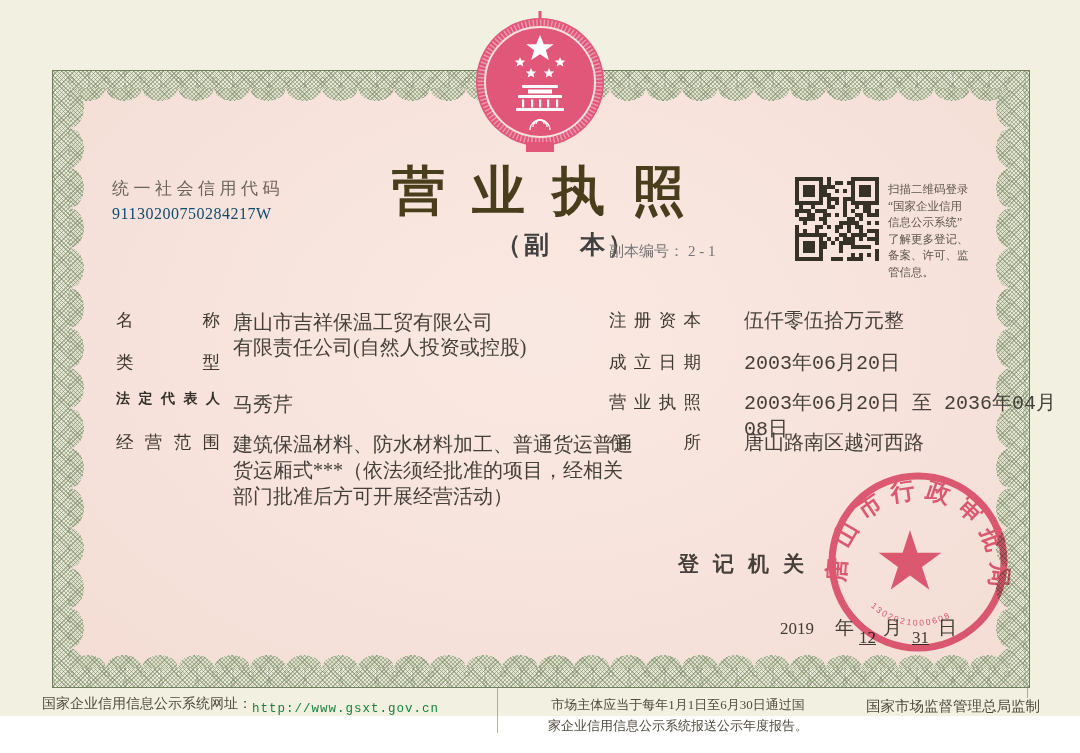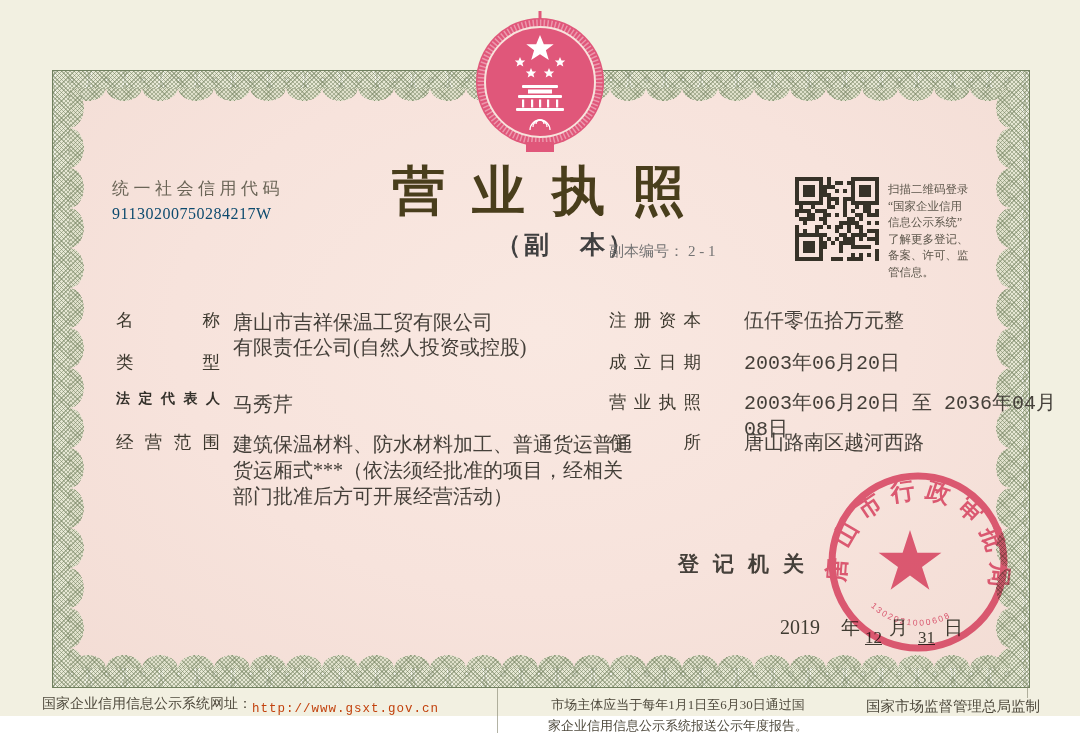--- a/index.html
+++ b/index.html
@@ -64,32 +64,32 @@
   .row-label.r{left:609px;width:92px;}
   .row-label.bold{font-weight:bold;color:#33302a;font-family:Liberation Mono, monospace;font-size:14px;}
   .row-value{position:absolute;font-size:20px;color:#45403a;line-height:26px;}
   .row-value.l{left:233px;}
   .row-value.r{left:744px;font-family:Liberation Mono, monospace;}
 
   .authority{position:absolute;left:678px;top:550px;font-size:21px;font-weight:bold;
         letter-spacing:14px;color:#45403a;font-family:"Liberation Sans",sans-serif;white-space:nowrap;}
   .dateline{position:absolute;left:780px;top:615px;z-index:4;white-space:nowrap;color:#3f3b31;}
   .dateline span{display:inline-block;}
-  .d-year{font-size:20px;}
+  .d-year{font-size:17px;}
   .d-unit{font-size:19px;}
   .d-num{font-size:17px;position:relative;top:9px;text-decoration:underline;}
 
   
   .footer-sep{position:absolute;background:#8a8a74;width:1px;z-index:2;}
   .sep1{left:497px;top:687px;height:46px;opacity:.65;}
   .sep2{left:1027px;top:686px;height:12px;opacity:.65;}
   .foot{position:absolute;color:#4f4a3d;font-size:14px;}
   .foot-left{left:42px;top:695px;white-space:nowrap;}
   .foot-left .url{font-family:"Liberation Mono",monospace;font-size:12.5px;
-        position:relative;top:4px;letter-spacing:1px;color:#c2410c;}
+        position:relative;top:4px;letter-spacing:1px;color:#15803d;}
   .foot-mid{left:508px;top:694px;width:340px;font-size:13px;line-height:21px;text-align:center;}
   .foot-right{left:866px;top:697px;font-size:14.5px;white-space:nowrap;}
 </style>
 </head>
 <body>
 
 <div class="cert">
 
   <div class="frame"></div>
   <div class="inner"></div>

